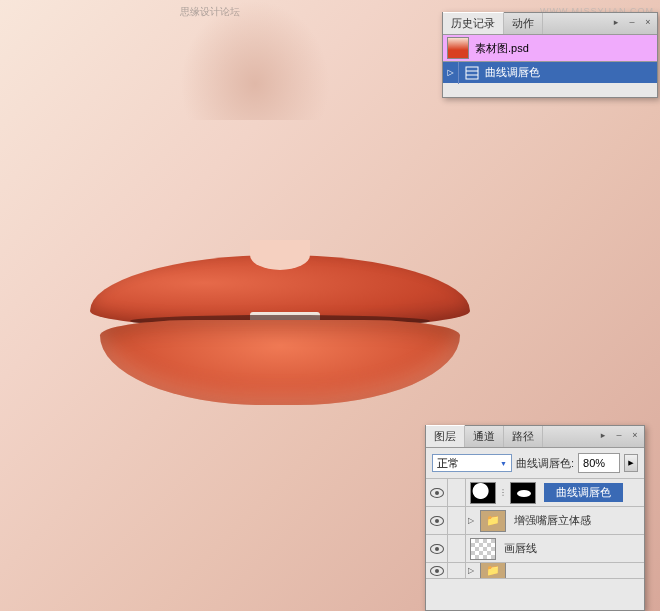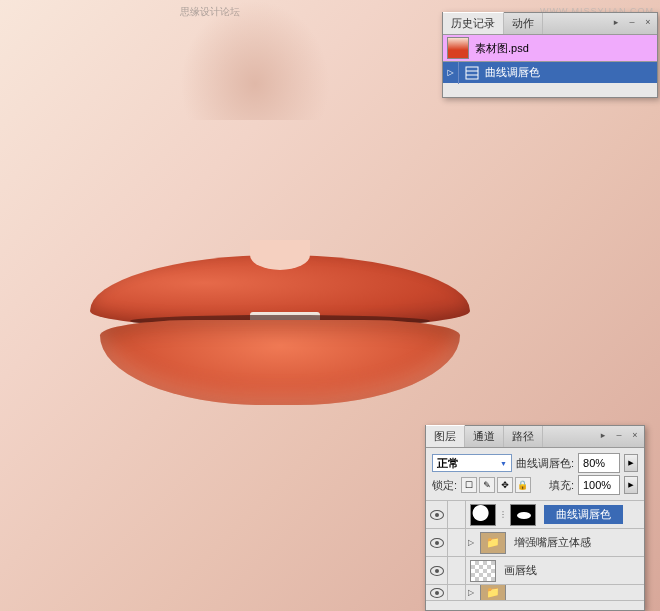--- a/index.html
+++ b/index.html
@@ -206,21 +206,20 @@
     .blend-select {
       width: 80px;
       height: 18px;
       border: 1px solid #7a9ac5;
       background: #fff;
       display: flex;
       align-items: center;
       justify-content: space-between;
       padding: 0 4px;
       font-size: 11px;
-      font-weight: bold;
     }
     .opt-label {
       font-size: 11px;
       color: #333;
     }
     .pct-input {
       width: 42px;
       height: 20px;
       border: 1px solid #999;
       background: #fff;
@@ -418,35 +417,20 @@
   </div>
   <div class="layers-options">
     <div class="opt-row">
       <div class="blend-select">
         <span>正常</span>
         <span style="font-size:7px;color:#36c">▼</span>
       </div>
       <span class="opt-label">曲线调唇色:</span>
       <div class="pct-input">
         <span>80%</span>
-      </div>
-      <div class="pct-arrow">▶</div>
-    </div>
-    <div class="opt-row">
-      <span class="opt-label">锁定:</span>
-      <div class="lock-icons">
-        <div class="lock-icon">☐</div>
-        <div class="lock-icon">✎</div>
-        <div class="lock-icon">✥</div>
-        <div class="lock-icon">🔒</div>
-      </div>
-      <span style="flex:1"></span>
-      <span class="opt-label">填充:</span>
-      <div class="pct-input">
-        <span>100%</span>
       </div>
       <div class="pct-arrow">▶</div>
     </div>
   </div>
   <div class="layers-list">
     <div class="layer-row selected">
       <div class="vis-col">
           <div class="eye-icon"></div>
         </div>
       <div class="link-col"></div>

